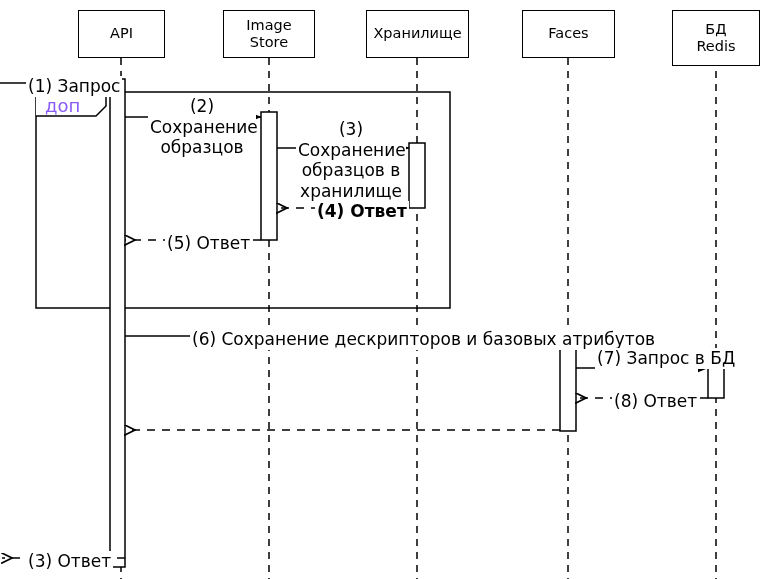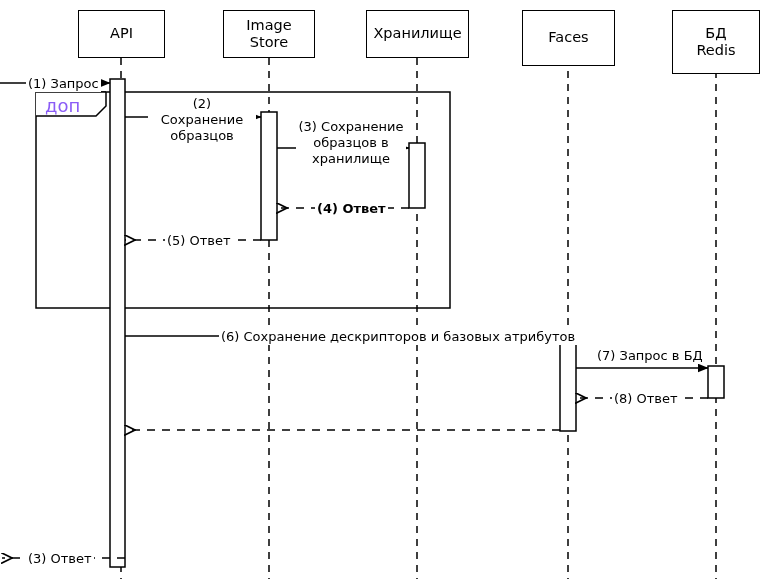--- a/index.html
+++ b/index.html
@@ -29,21 +29,21 @@
     align-items: center;
     justify-content: center;
     text-align: center;
     line-height: 1.18;
     font-size: 14.5px;
     color: #000000;
   }
   .lifeline-box span { display: block; white-space: pre-line; }
   .msg-label {
     position: absolute;
-    font-size: 13px;
+    font-size: 17px;
     color: #000000;
     line-height: 1.22;
     white-space: pre-line;
     background: #ffffff;
     padding: 0 2px;
   }
   .msg-label.center { text-align: center; }
   .frag-label {
     position: absolute;
     font-size: 18px;
@@ -136,44 +136,44 @@
   <div class="lifeline-box" style="left:223px; top:10px; width:92px; height:48px;">
     <span>Image
 Store</span>
   </div>
   <div class="lifeline-box" style="left:78px; top:10px; width:87px; height:48px;">
     <span>API</span>
   </div>
   <div class="lifeline-box" style="left:366px; top:10px; width:103px; height:48px;">
     <span>Хранилище</span>
   </div>
-  <div class="lifeline-box" style="left:522px; top:10px; width:93px; height:56px;">
+  <div class="lifeline-box" style="left:522px; top:10px; width:93px; height:48px;">
     <span>Faces</span>
   </div>
-  <div class="lifeline-box" style="left:672px; top:10px; width:88px; height:64px;">
+  <div class="lifeline-box" style="left:672px; top:10px; width:88px; height:56px;">
     <span>БД
 Redis</span>
   </div>
 
   <div class="frag-label" style="left:45px; top:97px;">доп</div>
 
   <div class="msg-label center" style="left:26px; top:76px;">(1) Запрос</div>
 
   <div class="msg-label center" style="left:148px; top:96px; width:104px;">(2) Сохранение
 образцов</div>
 
   <div class="msg-label center" style="left:296px; top:119px; width:106px;">(3) Сохранение
 образцов в
 хранилище</div>
 
   <div class="msg-label center" style="left:315px; top:201px;font-weight:bold;">(4) Ответ</div>
 
   <div class="msg-label center" style="left:165px; top:233px;">(5) Ответ</div>
 
-  <div class="msg-label center" style="left:190px; top:329px;margin-left:29px;">(6) Сохранение дескрипторов и базовых атрибутов</div>
+  <div class="msg-label center" style="left:190px; top:329px;">(6) Сохранение дескрипторов и базовых атрибутов</div>
 
   <div class="msg-label center" style="left:595px; top:348px;">(7) Запрос в БД</div>
 
   <div class="msg-label center" style="left:612px; top:391px;">(8) Ответ</div>
 
 
   <div class="msg-label center" style="left:26px; top:551px;">(3) Ответ</div>
 
 </div>
 

